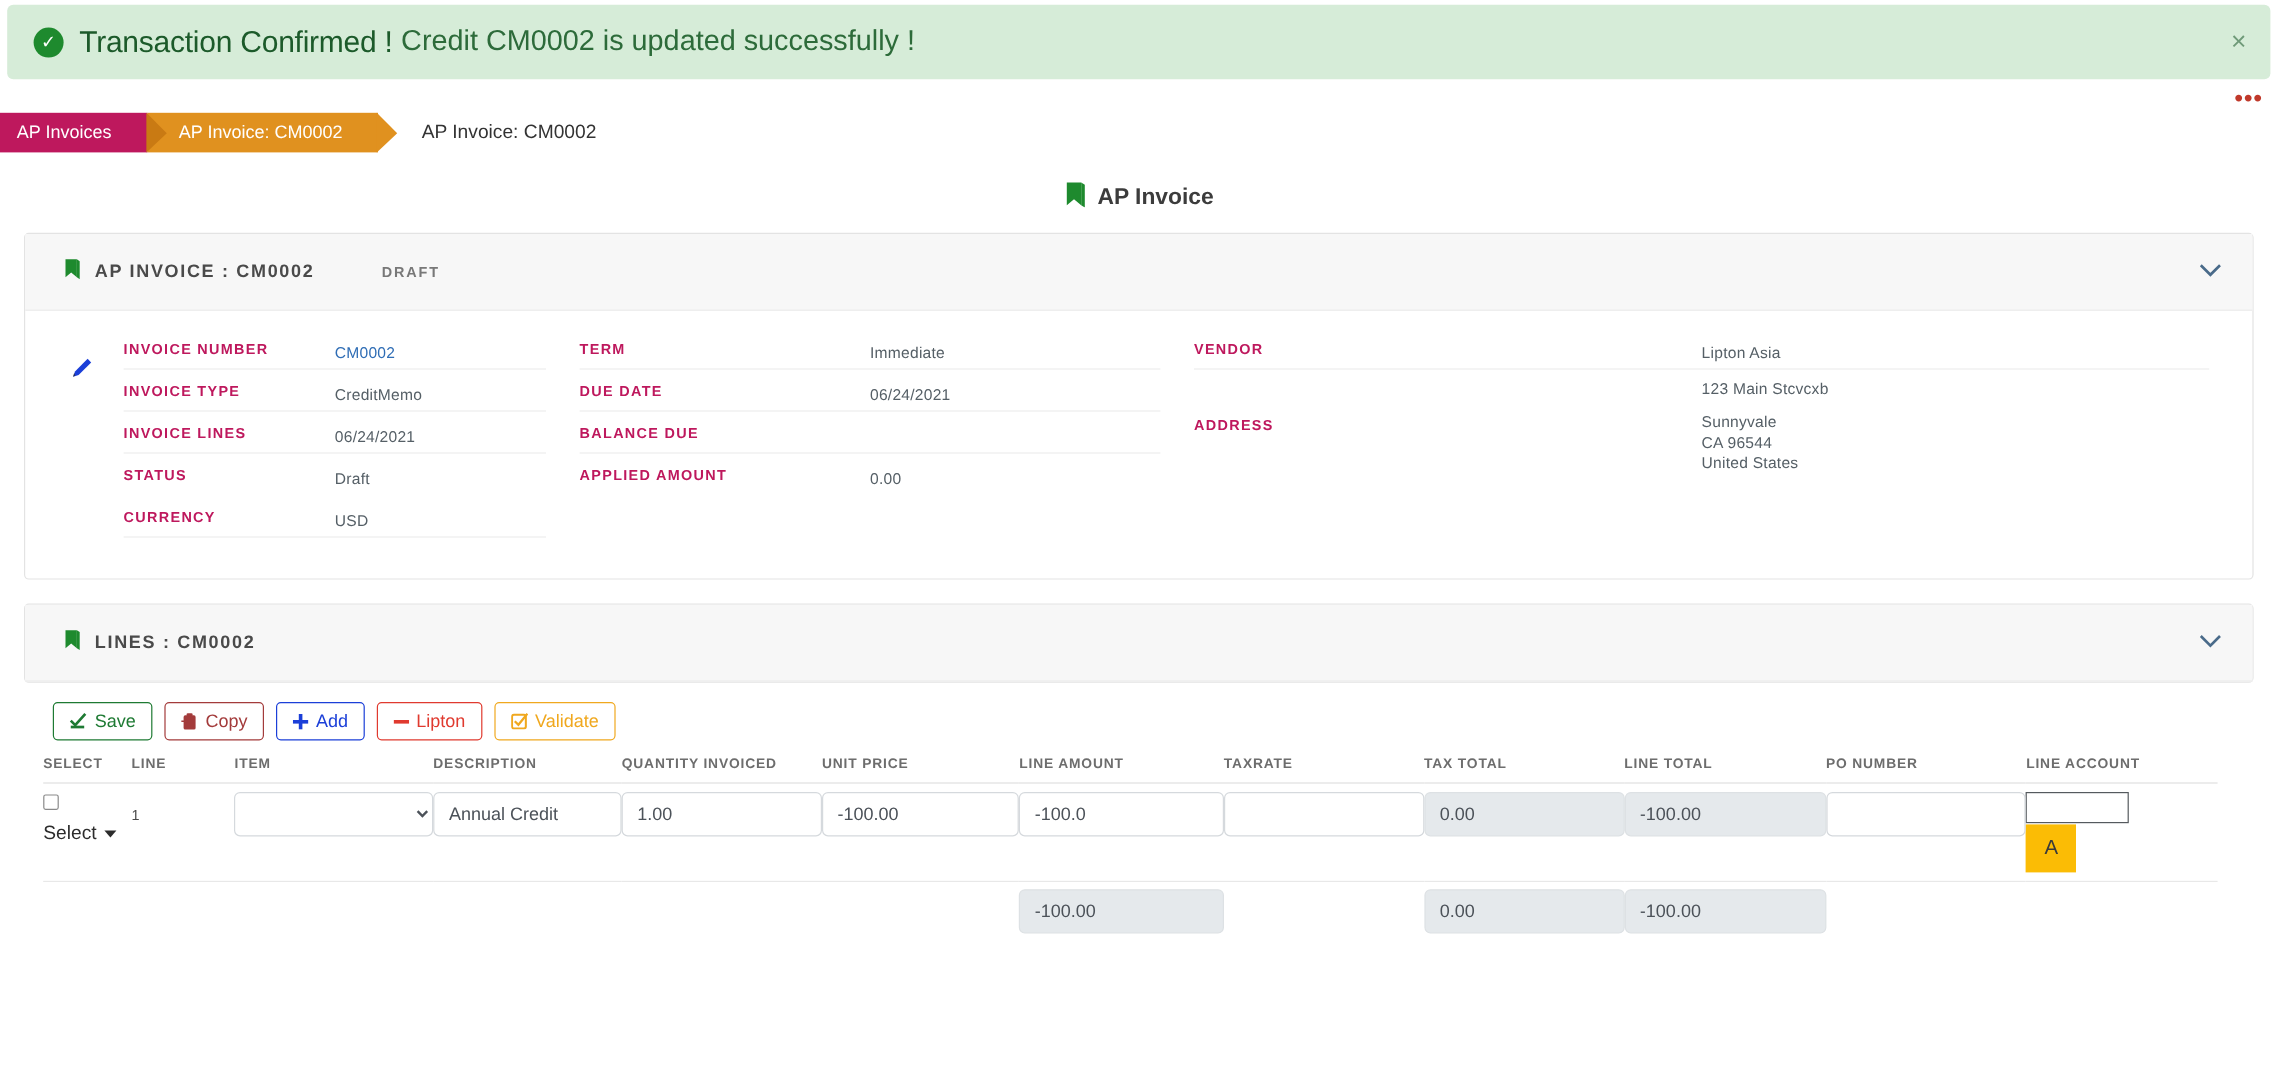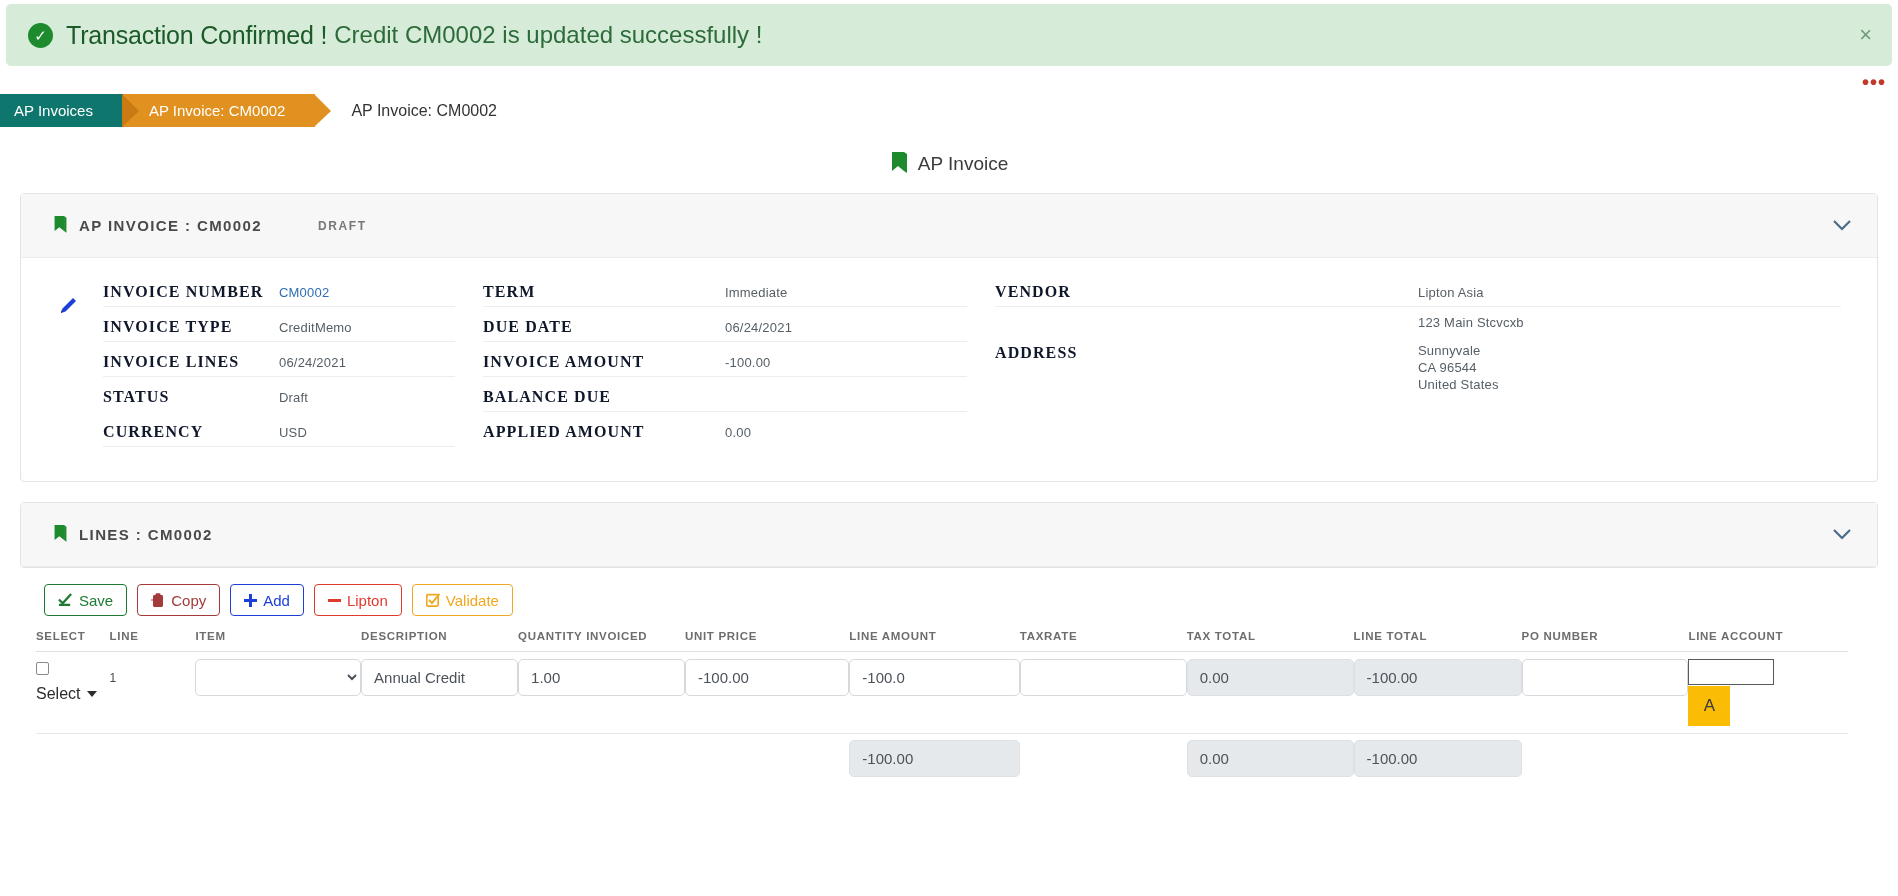--- a/index.html
+++ b/index.html
@@ -85,21 +85,21 @@
   .crumb {
     position: relative;
     display: flex;
     align-items: center;
     color: #ffffff;
     font-size: 15px;
     padding: 0 30px 0 14px;
     white-space: nowrap;
     cursor: pointer;
   }
-  .crumb.c1 { background: #0f766e; }
+  .crumb.c1 { background: #be185d; }
   .crumb.c2 { background: #e0911f; padding-left: 26px; }
   .crumb.c1::after, .crumb.c2::after {
     content: "";
     position: absolute;
     right: -16px; top: 0;
     width: 0; height: 0;
     border-top: 17px solid transparent;
     border-bottom: 16px solid transparent;
     z-index: 2;
   }
@@ -117,21 +117,21 @@
     display: flex;
     align-items: center;
     justify-content: center;
     gap: 9px;
     margin-top: 24px;
     margin-bottom: 16px;
   }
   .page-title .label {
     font-size: 19px;
     color: #3c3c3c;
-    font-weight: 400;
+    font-weight: 700;
   }
 
   .bookmark { display: inline-block; flex: 0 0 auto; }
 
   
   .card {
     margin: 0 20px;
     border: 1px solid #e3e3e3;
     border-radius: 4px;
     background: #ffffff;
@@ -185,26 +185,25 @@
   .frow {
     display: flex;
     align-items: flex-start;
     border-bottom: 1px solid #ededed;
     min-height: 35px;
     padding-top: 10px;
   }
   .frow.last { border-bottom: none; }
   .frow .flabel {
     flex: 0 0 50%;
-    font-size: 16px;
+    font-size: 12px;
     font-weight: bold;
-    color: #0f172a;
+    color: #be185d;
     letter-spacing: 1.1px;
     padding-top: 1px;
-    font-family: Liberation Serif, serif;
   }
   .frow .fvalue {
     flex: 1 1 auto;
     font-size: 13px;
     color: #555f66;
     padding-top: 3px;
     letter-spacing: 0.2px;
   }
   .frow .fvalue.link { color: #2f6db5; }
   .frow.tall { min-height: 62px; align-items: center; padding-top: 4px; }
@@ -398,24 +397,20 @@
     </div>
 
     <div class="fcol col2">
       <div class="frow">
         <div class="flabel">TERM</div>
         <div class="fvalue">Immediate</div>
       </div>
       <div class="frow">
         <div class="flabel">DUE DATE</div>
         <div class="fvalue">06/24/2021</div>
-      </div>
-      <div class="frow">
-        <div class="flabel">INVOICE AMOUNT</div>
-        <div class="fvalue">-100.00</div>
       </div>
       <div class="frow">
         <div class="flabel">BALANCE DUE</div>
         <div class="fvalue"></div>
       </div>
       <div class="frow last">
         <div class="flabel">APPLIED AMOUNT</div>
         <div class="fvalue">0.00</div>
       </div>
     </div>

